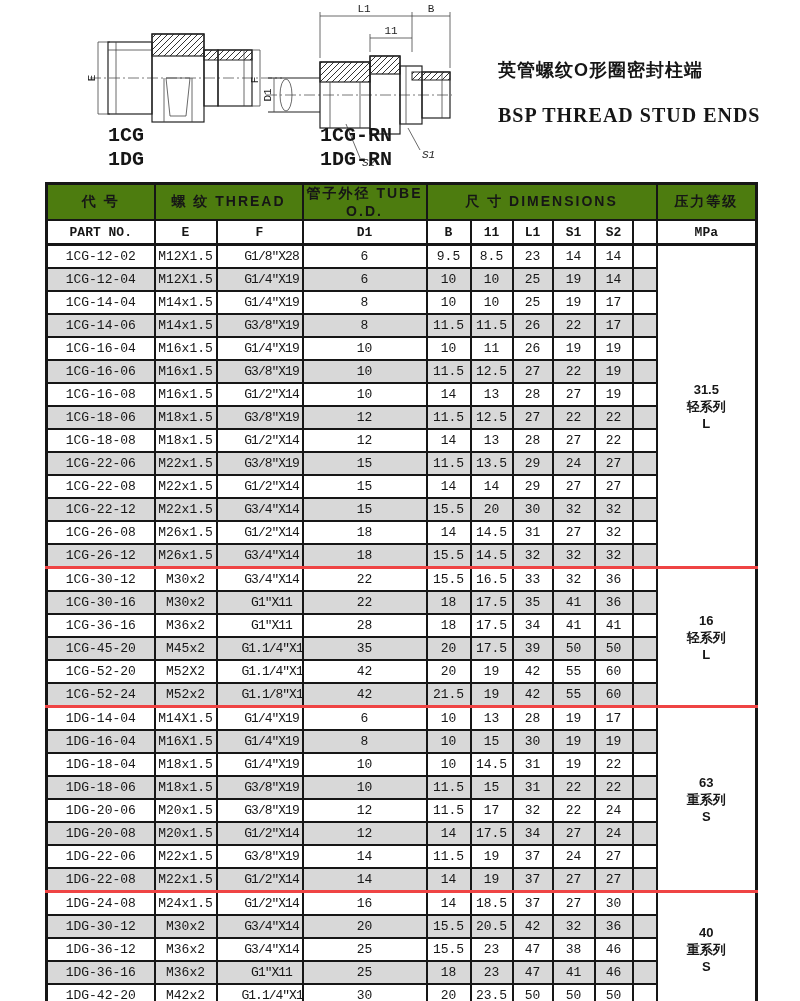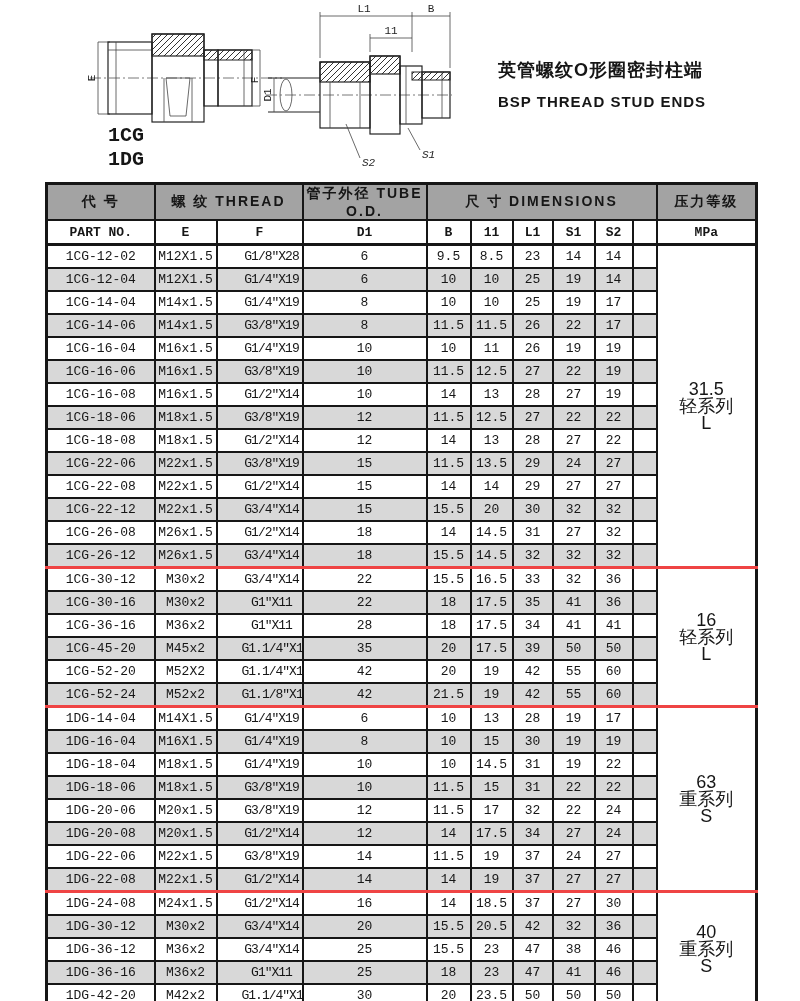--- a/index.html
+++ b/index.html
@@ -3,22 +3,22 @@
 <meta charset="utf-8">
 <style>
   html,body{margin:0;padding:0;background:#fff;}
   #page{position:relative;width:800px;height:1001px;background:#fff;overflow:hidden;
         font-family:"Liberation Sans","DejaVu Sans",sans-serif;color:#161616;}
 
   
   #titles{position:absolute;left:498px;top:58px;width:286px;}
   .title-cn{font-size:18px;font-weight:bold;letter-spacing:1px;
             font-family:"Liberation Sans","DejaVu Sans",sans-serif;}
-  .title-en{font-size:15px;font-weight:bold;letter-spacing:1px;margin-top:11px;
-            font-family:Liberation Sans, sans-serif;}
+  .title-en{font-size:20px;font-weight:bold;letter-spacing:1px;margin-top:22px;
+            font-family:Liberation Serif, serif;}
 
   
   .caption{position:absolute;font-family:"Liberation Mono","DejaVu Sans Mono",monospace;
            font-weight:bold;font-size:20px;line-height:24px;white-space:pre-line;}
   #cap-left{left:108px;top:124px;text-align:center;}
   #cap-right{left:320px;top:124px;}
 
   
   svg{position:absolute;}
   #draw-left{left:86px;top:20px;}
@@ -26,30 +26,30 @@
   .ln{stroke:#222;stroke-width:1.2;fill:none;}
   .thin{stroke:#444;stroke-width:0.8;fill:none;}
   .cl{stroke:#555;stroke-width:0.8;stroke-dasharray:11 3 2 3;fill:none;}
   .dim{font-size:11px;fill:#222;font-family:"Liberation Mono","DejaVu Sans Mono",monospace;}
 
   
   #spec-table{position:absolute;left:45px;top:182px;width:710px;border-collapse:collapse;
               table-layout:fixed;border:3px solid #161616;}
   #spec-table td,#spec-table th{border:2px solid #161616;padding:0;text-align:center;
               vertical-align:middle;overflow:hidden;}
-  #spec-table thead .h1 th{height:26px;background:#a3a3a3;font-size:14px;font-weight:bold;}
+  #spec-table thead .h1 th{height:26px;background:#4d7c0f;font-size:14px;font-weight:bold;}
   #spec-table thead .h2 th{height:22px;background:#ffffff;font-size:13px;font-weight:bold;
               font-family:"Liberation Mono","DejaVu Sans Mono",monospace;border-bottom:3px solid #161616;margin-left:12px;}
   #spec-table thead .cjk{font-family:"Liberation Sans","DejaVu Sans",sans-serif;letter-spacing:2px;}
   #spec-table tbody td{height:21px;line-height:21px;font-size:13px;
               font-family:"Liberation Mono","DejaVu Sans Mono",monospace;}
   #spec-table tbody tr.alt td{background:#d8d8d8;}
   #spec-table tbody tr.sec td{border-top:3px solid #ef4444;}
-  #spec-table tbody td.pressure{background:#fff !important;font-size:18px;line-height:17px;
-              font-family:"Liberation Sans","DejaVu Sans",sans-serif;font-weight:normal;}
+  #spec-table tbody td.pressure{background:#fff !important;font-size:13px;line-height:17px;
+              font-family:"Liberation Sans","DejaVu Sans",sans-serif;font-weight:bold;}
   #spec-table tbody td.c-f{letter-spacing:-1px;padding-left:24px;}
 </style>
 </head>
 <body>
 
 <div id="page">
 
   <svg id="draw-left" width="200" height="120" viewBox="0 0 200 120">
     <defs>
       <pattern id="hatchA" patternUnits="userSpaceOnUse" width="6" height="6">
@@ -122,20 +122,21 @@
     <line class="thin" x1="106" y1="38" x2="148" y2="38"></line>
     <text class="dim" x="127" y="34" text-anchor="middle">11</text>
 
     <line class="thin" x1="82" y1="124" x2="96" y2="158"></line>
     <text class="dim" x="98" y="166" font-style="italic">S2</text>
     <line class="thin" x1="144" y1="128" x2="156" y2="150"></line>
     <text class="dim" x="158" y="158" font-style="italic">S1</text>
   </svg>
 
   <div id="cap-left" class="caption"><span>1CG</span><br><span>1DG</span></div>
+  <div id="cap-right" class="caption"><span>1CG-RN</span><br><span>1DG-RN</span></div>
 
   <div id="titles">
     <div class="title-cn">英管螺纹O形圈密封柱端</div>
     <div class="title-en">BSP THREAD STUD ENDS</div>
   </div>
 
   <table id="spec-table">
     <colgroup>
       <col style="width:108px">
         <col style="width:62px">

